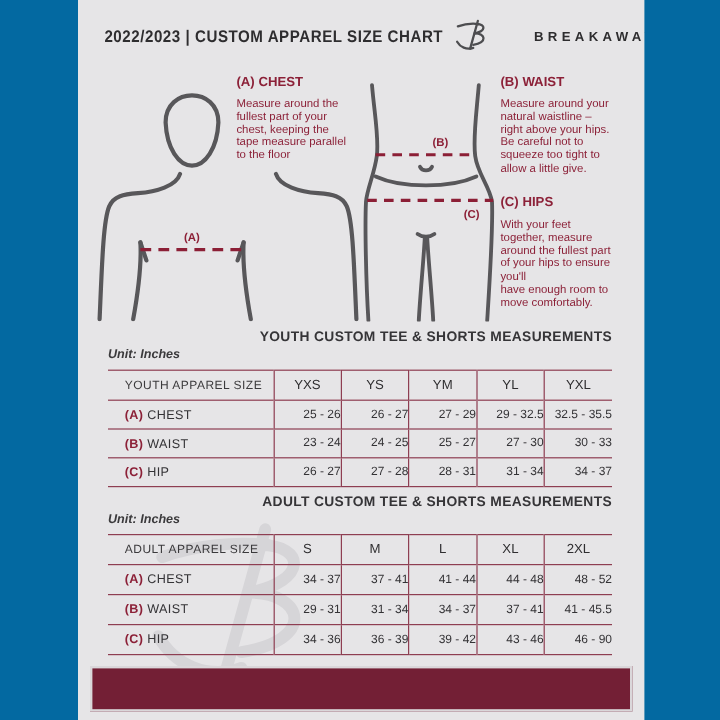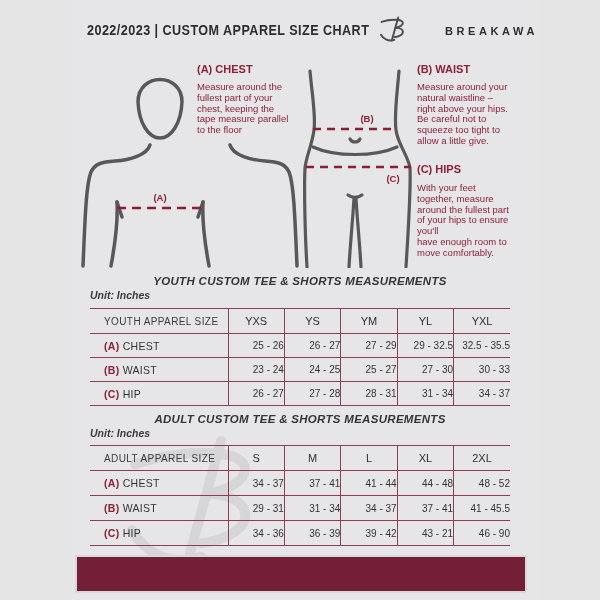--- a/index.html
+++ b/index.html
@@ -1,36 +1,36 @@
 <!DOCTYPE html>
 <html><head>
 <meta charset="utf-8">
 <style>
   html,body{margin:0;padding:0;background:#000;}
-  #screen{position:relative;width:600px;height:600px;background:#e5e5e5;overflow:hidden;
+  #screen{position:relative;width:600px;height:600px;background:#0369a1;overflow:hidden;
           font-family:"Liberation Sans",sans-serif;}
   #doc{position:absolute;left:65px;top:0;width:472px;height:600px;background:#e6e5e7;overflow:hidden;}
 
   
   .hdr-title{position:absolute;left:22px;top:22px;font-size:14px;font-weight:bold;
              letter-spacing:.5px;color:#2e2d2f;transform:scaleX(.9);transform-origin:left center;
              white-space:nowrap;}
   .logo{position:absolute;left:314px;top:13px;width:32px;height:32px;color:#4d4d50;}
   .brand{position:absolute;left:352px;top:25px;font-size:11px;font-weight:bold;
          letter-spacing:3.6px;color:#2e2d2f;white-space:nowrap;margin-left:28px;}
 
   
   .fig{position:absolute;color:#58575a;}
   .guide-title{position:absolute;font-size:11px;font-weight:bold;color:#8c2138;white-space:nowrap;}
   .guide-text{position:absolute;font-size:9.5px;line-height:10.8px;
               color:#8c2138;white-space:pre-line;width:130px;}
 
   
-  .sec-title{position:absolute;left:25px;width:420px;text-align:center;font-size:11.5px;
-             font-weight:bold;color:#353437;letter-spacing:.3px;z-index:2;font-style:italic;}
+  .sec-title{position:absolute;left:25px;width:420px;text-align:right;font-size:11.5px;
+             font-weight:bold;color:#353437;letter-spacing:.3px;z-index:2;}
   .sec-unit{position:absolute;left:25px;width:420px;text-align:left;font-size:10.5px;
             font-style:italic;font-weight:bold;color:#3b3a3c;z-index:2;}
   table.size{position:absolute;left:25px;width:420px;border-collapse:collapse;table-layout:fixed;
              z-index:2;border-top:1.5px solid #8e3e52;border-bottom:1.5px solid #8e3e52;}
   table.size tr{border-top:1.5px solid #8e3e52;}
   table.size tr:first-child{border-top:none;}
   table.size th,table.size td{border-left:1.5px solid #8e3e52;padding:0;vertical-align:middle;}
   table.size th:first-child,table.size td:first-child{border-left:none;}
   table.size col.lbl{width:138px;}
   .y-t tr{height:24px;} .y-t tr:first-child{height:25px;}
@@ -215,21 +215,21 @@
         <td class="val">31 - 34</td>
         <td class="val">34 - 37</td>
         <td class="val">37 - 41</td>
         <td class="val">41 - 45.5</td>
       </tr>
       <tr>
         <td class="lblcell"><span class="pfx">(C)</span> <span>HIP</span></td>
         <td class="val">34 - 36</td>
         <td class="val">36 - 39</td>
         <td class="val">39 - 42</td>
-        <td class="val">43 - 21</td>
+        <td class="val">43 - 46</td>
         <td class="val">46 - 90</td>
       </tr>
     </tbody>
       </table>
 
     <div class="footer-bar"></div>
   </div>
 </div>
 
 </body></html>

